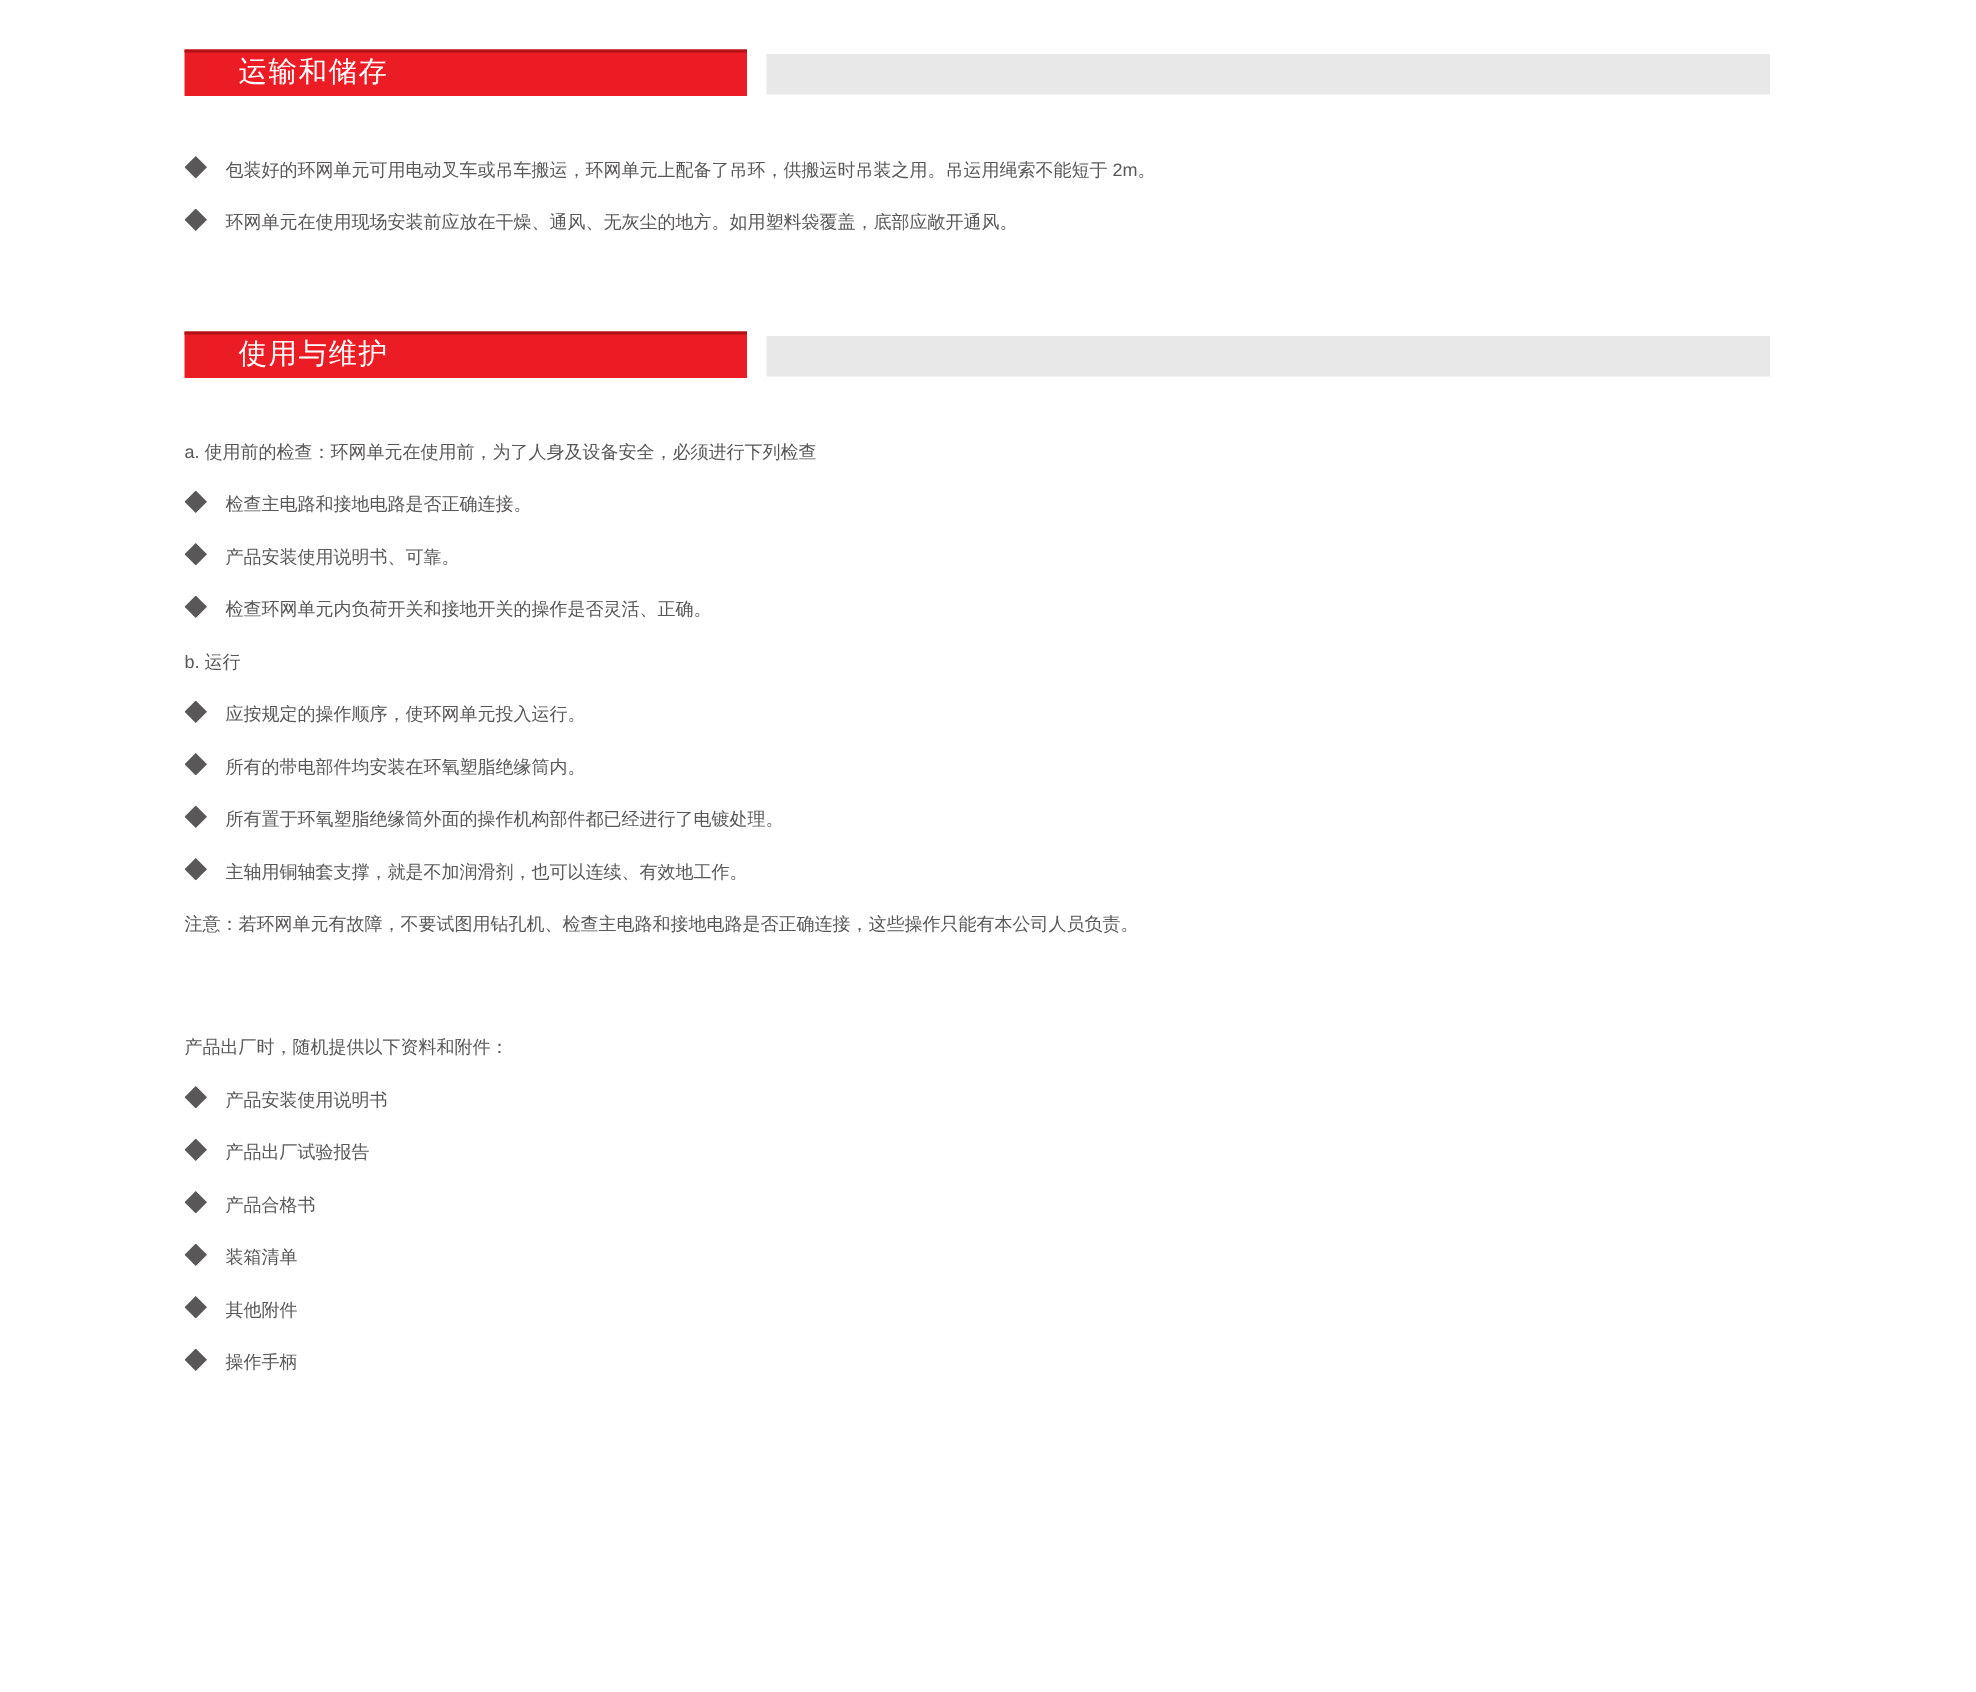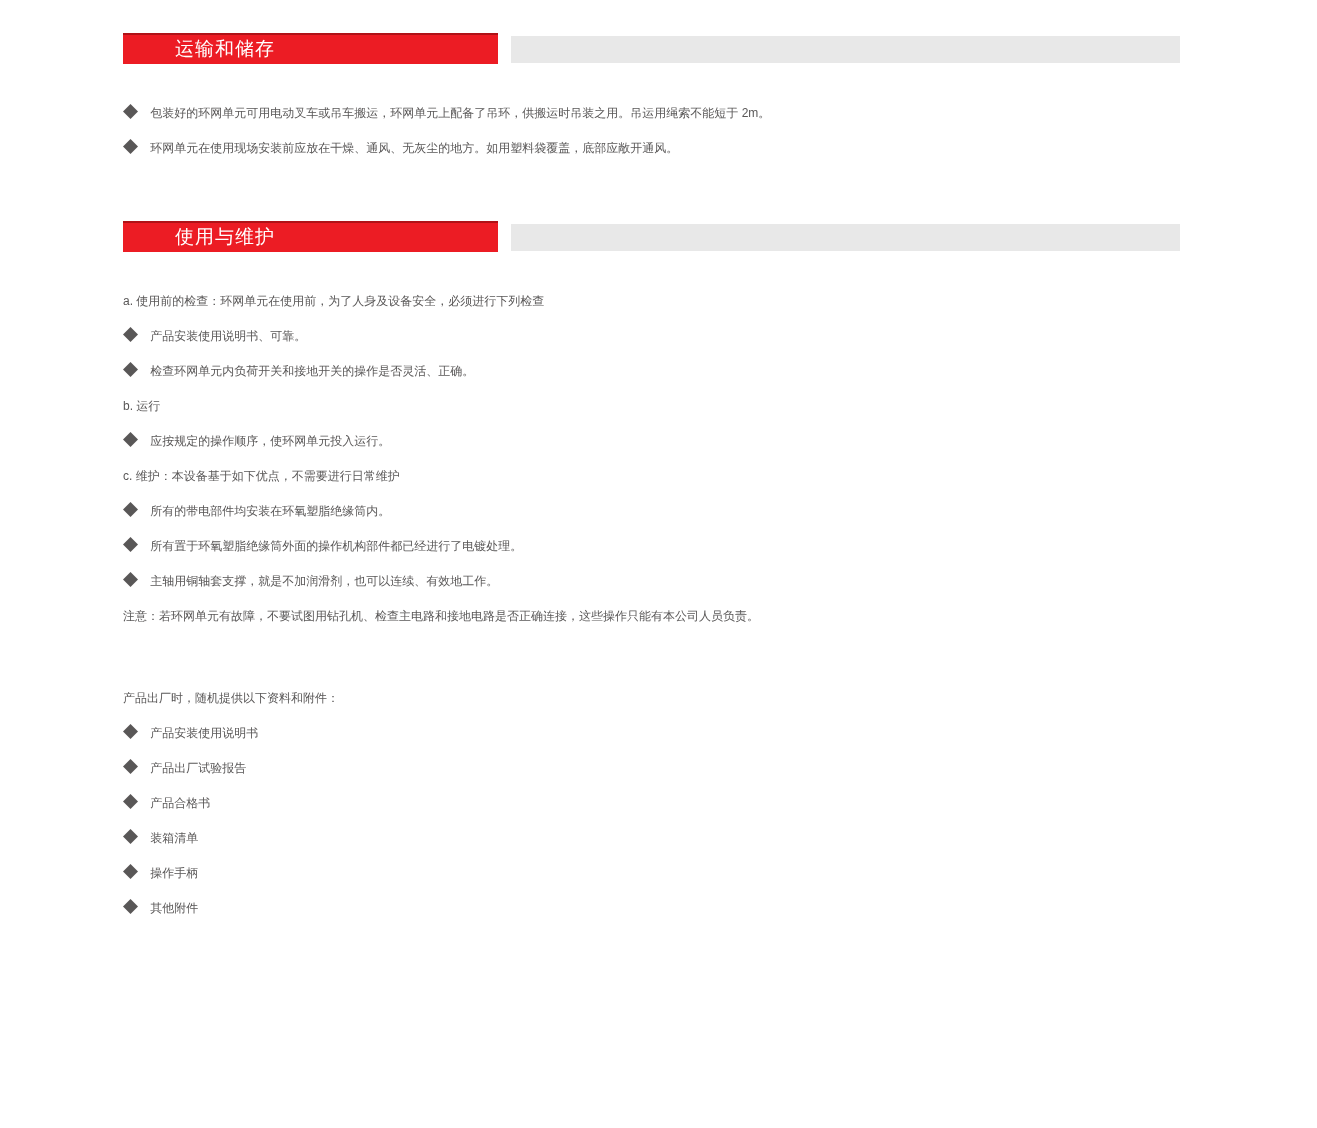--- a/index.html
+++ b/index.html
@@ -31,21 +31,21 @@
   }
   .bar-red {
     width: 375px;
     height: 31px;
     background: var(--accent-red);
     border-top: 2px solid var(--accent-red-dark);
     flex: 0 0 auto;
   }
   .bar-title {
     display: block;
-    padding-left: 52px;
+    padding-left: 36px;
     font-size: 19px;
     line-height: 28px;
     color: var(--title-text);
     letter-spacing: 1px;
     white-space: nowrap;
   }
   .bar-gray {
     flex: 1 1 auto;
     height: 27px;
     margin-top: 3px;
@@ -101,20 +101,24 @@
         <span class="bar-title">使用与维护</span>
       </div>
       <div class="bar-gray"></div>
     </div>
     <div class="lines">
   <p class="line">
     
     <span class="line-text">a. 使用前的检查：环网单元在使用前，为了人身及设备安全，必须进行下列检查</span>
   </p>
 
+  <p class="line">
+    <span class="diamond"></span>
+    <span class="line-text">检查主电路和接地电路是否正确连接。</span>
+  </p>
 
   <p class="line">
     <span class="diamond"></span>
     <span class="line-text">产品安装使用说明书、可靠。</span>
   </p>
 
   <p class="line">
     <span class="diamond"></span>
     <span class="line-text">检查环网单元内负荷开关和接地开关的操作是否灵活、正确。</span>
   </p>
@@ -123,24 +127,20 @@
   <p class="line">
     
     <span class="line-text">b. 运行</span>
   </p>
 
   <p class="line">
     <span class="diamond"></span>
     <span class="line-text">应按规定的操作顺序，使环网单元投入运行。</span>
   </p>
 
-  <p class="line">
-    
-    <span class="line-text">c. 维护：本设备基于如下优点，不需要进行日常维护</span>
-  </p>
 
   <p class="line">
     <span class="diamond"></span>
     <span class="line-text">所有的带电部件均安装在环氧塑脂绝缘筒内。</span>
   </p>
 
   <p class="line">
     <span class="diamond"></span>
     <span class="line-text">所有置于环氧塑脂绝缘筒外面的操作机构部件都已经进行了电镀处理。</span>
   </p>
@@ -179,23 +179,23 @@
     <span class="line-text">产品合格书</span>
   </p>
 
   <p class="line">
     <span class="diamond"></span>
     <span class="line-text">装箱清单</span>
   </p>
 
   <p class="line">
     <span class="diamond"></span>
+    <span class="line-text">其他附件</span>
+  </p>
+
+  <p class="line">
+    <span class="diamond"></span>
     <span class="line-text">操作手柄</span>
   </p>
-
-  <p class="line">
-    <span class="diamond"></span>
-    <span class="line-text">其他附件</span>
-  </p>
 </div>
   </section>
 </div>
 </div>
 
 </body></html>

